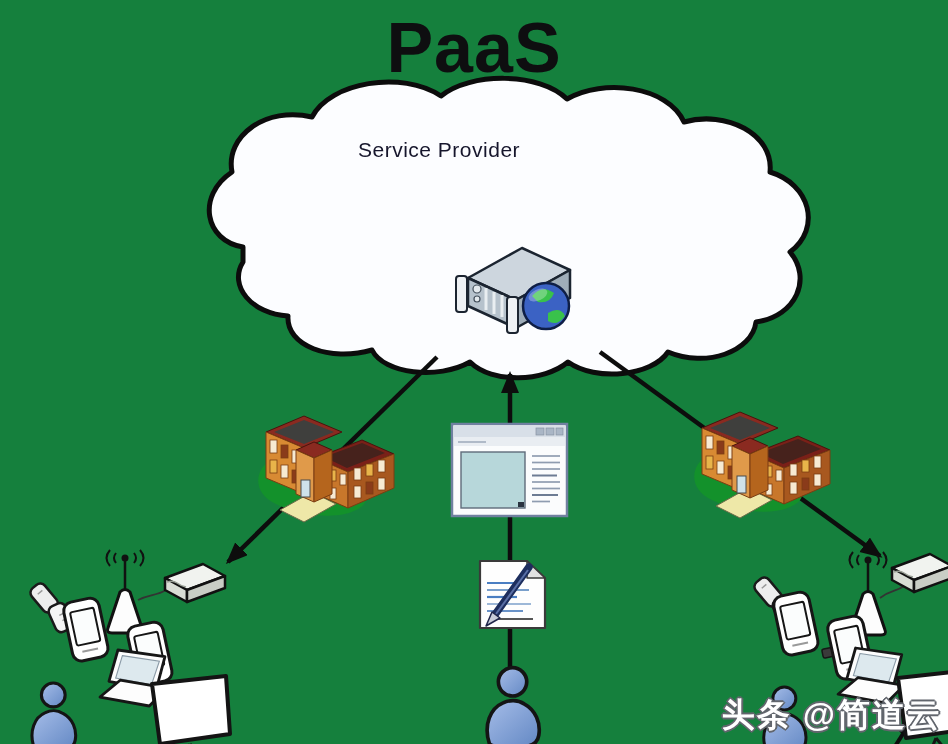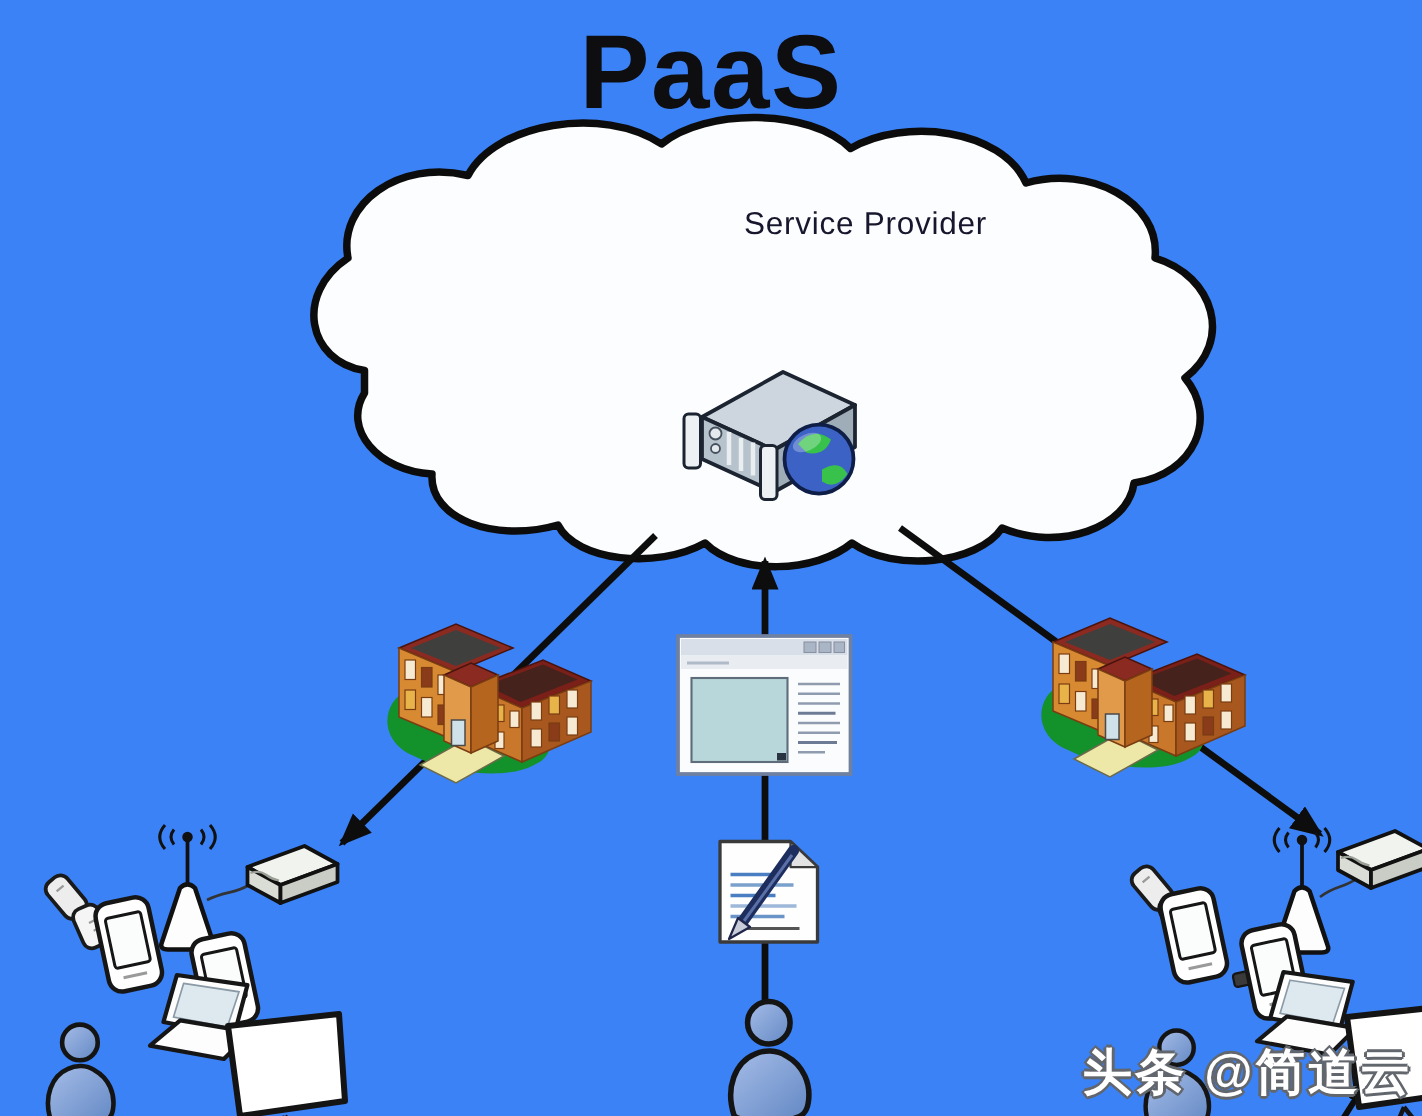--- a/index.html
+++ b/index.html
@@ -1,26 +1,26 @@
 <!DOCTYPE html>
 <html><head>
 <meta charset="utf-8">
 <style>
   html,body{margin:0;padding:0;background:#e9e9e9;}
   #canvas{
     position:relative;width:948px;height:744px;overflow:hidden;
-    background:#3b82f6;font-family:"Liberation Sans",sans-serif;
+    background:#15803d;font-family:"Liberation Sans",sans-serif;
   }
   .abs{position:absolute;}
   #title{
     top:8px;left:0;width:948px;text-align:center;
     font-size:70px;font-weight:bold;color:#0e0e10;letter-spacing:1px;
   }
   #cloud-label{
-    top:138px;left:358px;width:300px;text-align:right;
+    top:138px;left:358px;width:300px;text-align:left;
     font-size:21px;color:#16162c;letter-spacing:.5px;
   }
   #watermark{
     right:6px;bottom:6px;font-size:33px;font-weight:bold;color:#ffffff;
     letter-spacing:2px;
     text-shadow:-2px 0 0 #62666d,2px 0 0 #62666d,0 -2px 0 #62666d,0 2px 0 #62666d,
                 -1px -1px 0 #62666d,1px -1px 0 #62666d,-1px 1px 0 #62666d,1px 1px 0 #62666d;
     margin-top:28px;
   }
   svg{display:block;}

